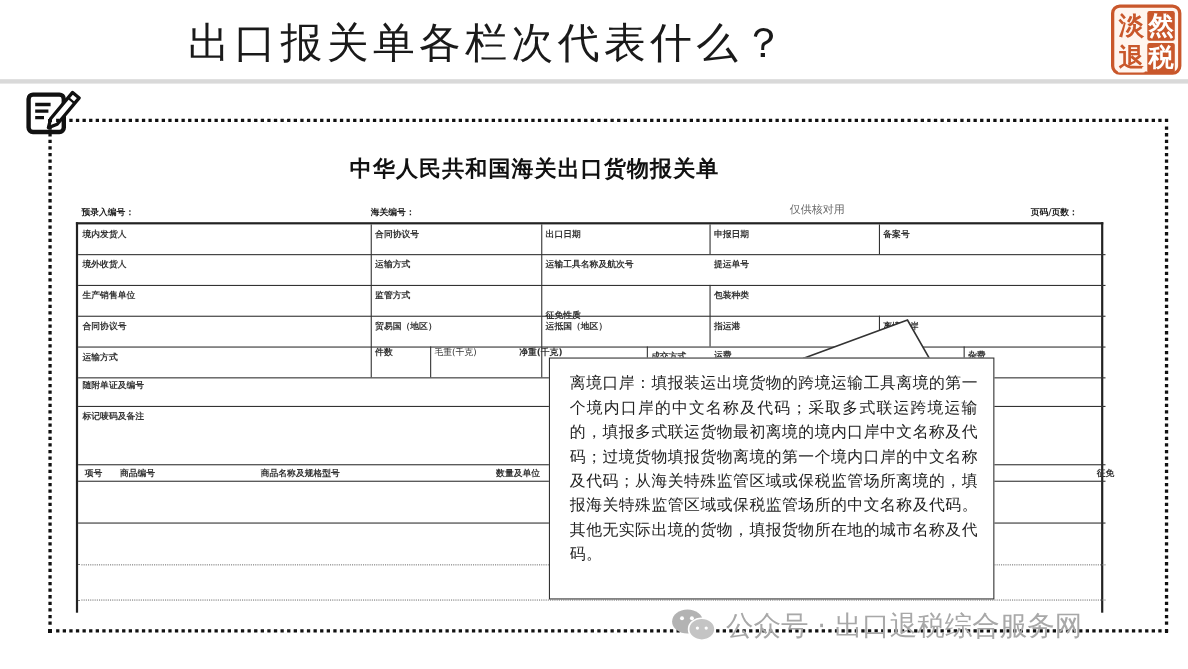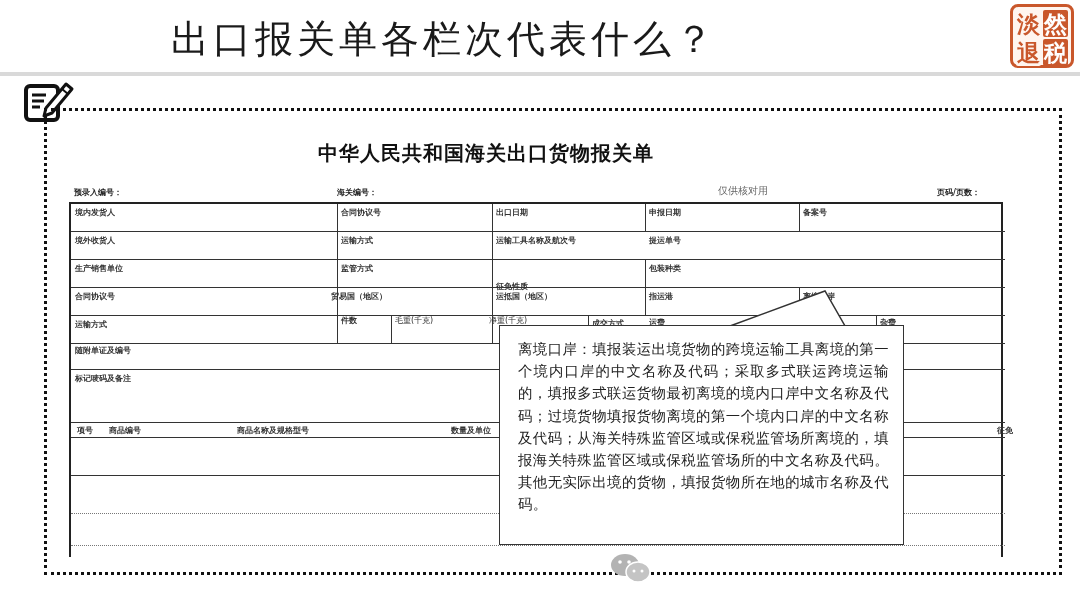--- a/index.html
+++ b/index.html
@@ -128,29 +128,29 @@
   <div class="cell-label" style="left:270px;top:31px">运输方式</div>
   <div class="cell-label" style="left:425px;top:31px">运输工具名称及航次号</div>
   <div class="cell-label" style="left:578px;top:31px">提运单号</div>
 
   <div class="cell-label" style="left:4px;top:59px">生产销售单位</div>
   <div class="cell-label" style="left:270px;top:59px">监管方式</div>
   <div class="cell-label" style="left:425px;top:77px">征免性质</div>
   <div class="cell-label" style="left:578px;top:59px">包装种类</div>
 
   <div class="cell-label" style="left:4px;top:87px">合同协议号</div>
-  <div class="cell-label" style="left:260px;top:87px">贸易国（地区）</div>
+  <div class="cell-label" style="left:270px;top:87px">贸易国（地区）</div>
   <div class="cell-label" style="left:425px;top:87px">运抵国（地区）</div>
   <div class="cell-label" style="left:578px;top:87px">指运港</div>
   <div class="cell-label" style="left:732px;top:87px">离境口岸</div>
 
   <div class="cell-label" style="left:4px;top:115px">运输方式</div>
   <div class="cell-label" style="left:270px;top:111px">件数</div>
   <div class="cell-label" style="left:324px;top:111px;font-weight:normal">毛重(千克)</div>
-  <div class="cell-label" style="left:418px;top:111px;font-weight:normal">净重(千克)</div>
+  <div class="cell-label" style="left:401px;top:111px;font-weight:bold">净重(千克)</div>
   <div class="cell-label" style="left:521px;top:114px">成交方式</div>
   <div class="cell-label" style="left:578px;top:113px">运费</div>
   <div class="cell-label" style="left:809px;top:113px">杂费</div>
 
   <div class="cell-label" style="left:4px;top:141px">随附单证及编号</div>
   <div class="cell-label" style="left:4px;top:169px">标记唛码及备注</div>
 
   <div class="cell-label" style="left:6px;top:221px">项号</div>
   <div class="cell-label" style="left:38px;top:221px">商品编号</div>
   <div class="cell-label" style="left:166px;top:221px">商品名称及规格型号</div>
@@ -167,13 +167,14 @@
 
 <div class="watermark">
   <svg class="wechat" viewBox="0 0 42 32">
     <ellipse cx="15" cy="13" rx="14" ry="11" fill="#b3b3b3"></ellipse>
     <ellipse cx="28" cy="20" rx="12" ry="10" fill="#c4c4c4" stroke="#fff" stroke-width="1.5"></ellipse>
     <circle cx="10" cy="10" r="1.8" fill="#fff"></circle>
     <circle cx="19" cy="10" r="1.8" fill="#fff"></circle>
     <circle cx="24" cy="19" r="1.5" fill="#fff"></circle>
     <circle cx="32" cy="19" r="1.5" fill="#fff"></circle>
   </svg>
+  <span>公众号 · 出口退税综合服务网</span>
 </div>
 
 </body></html>

